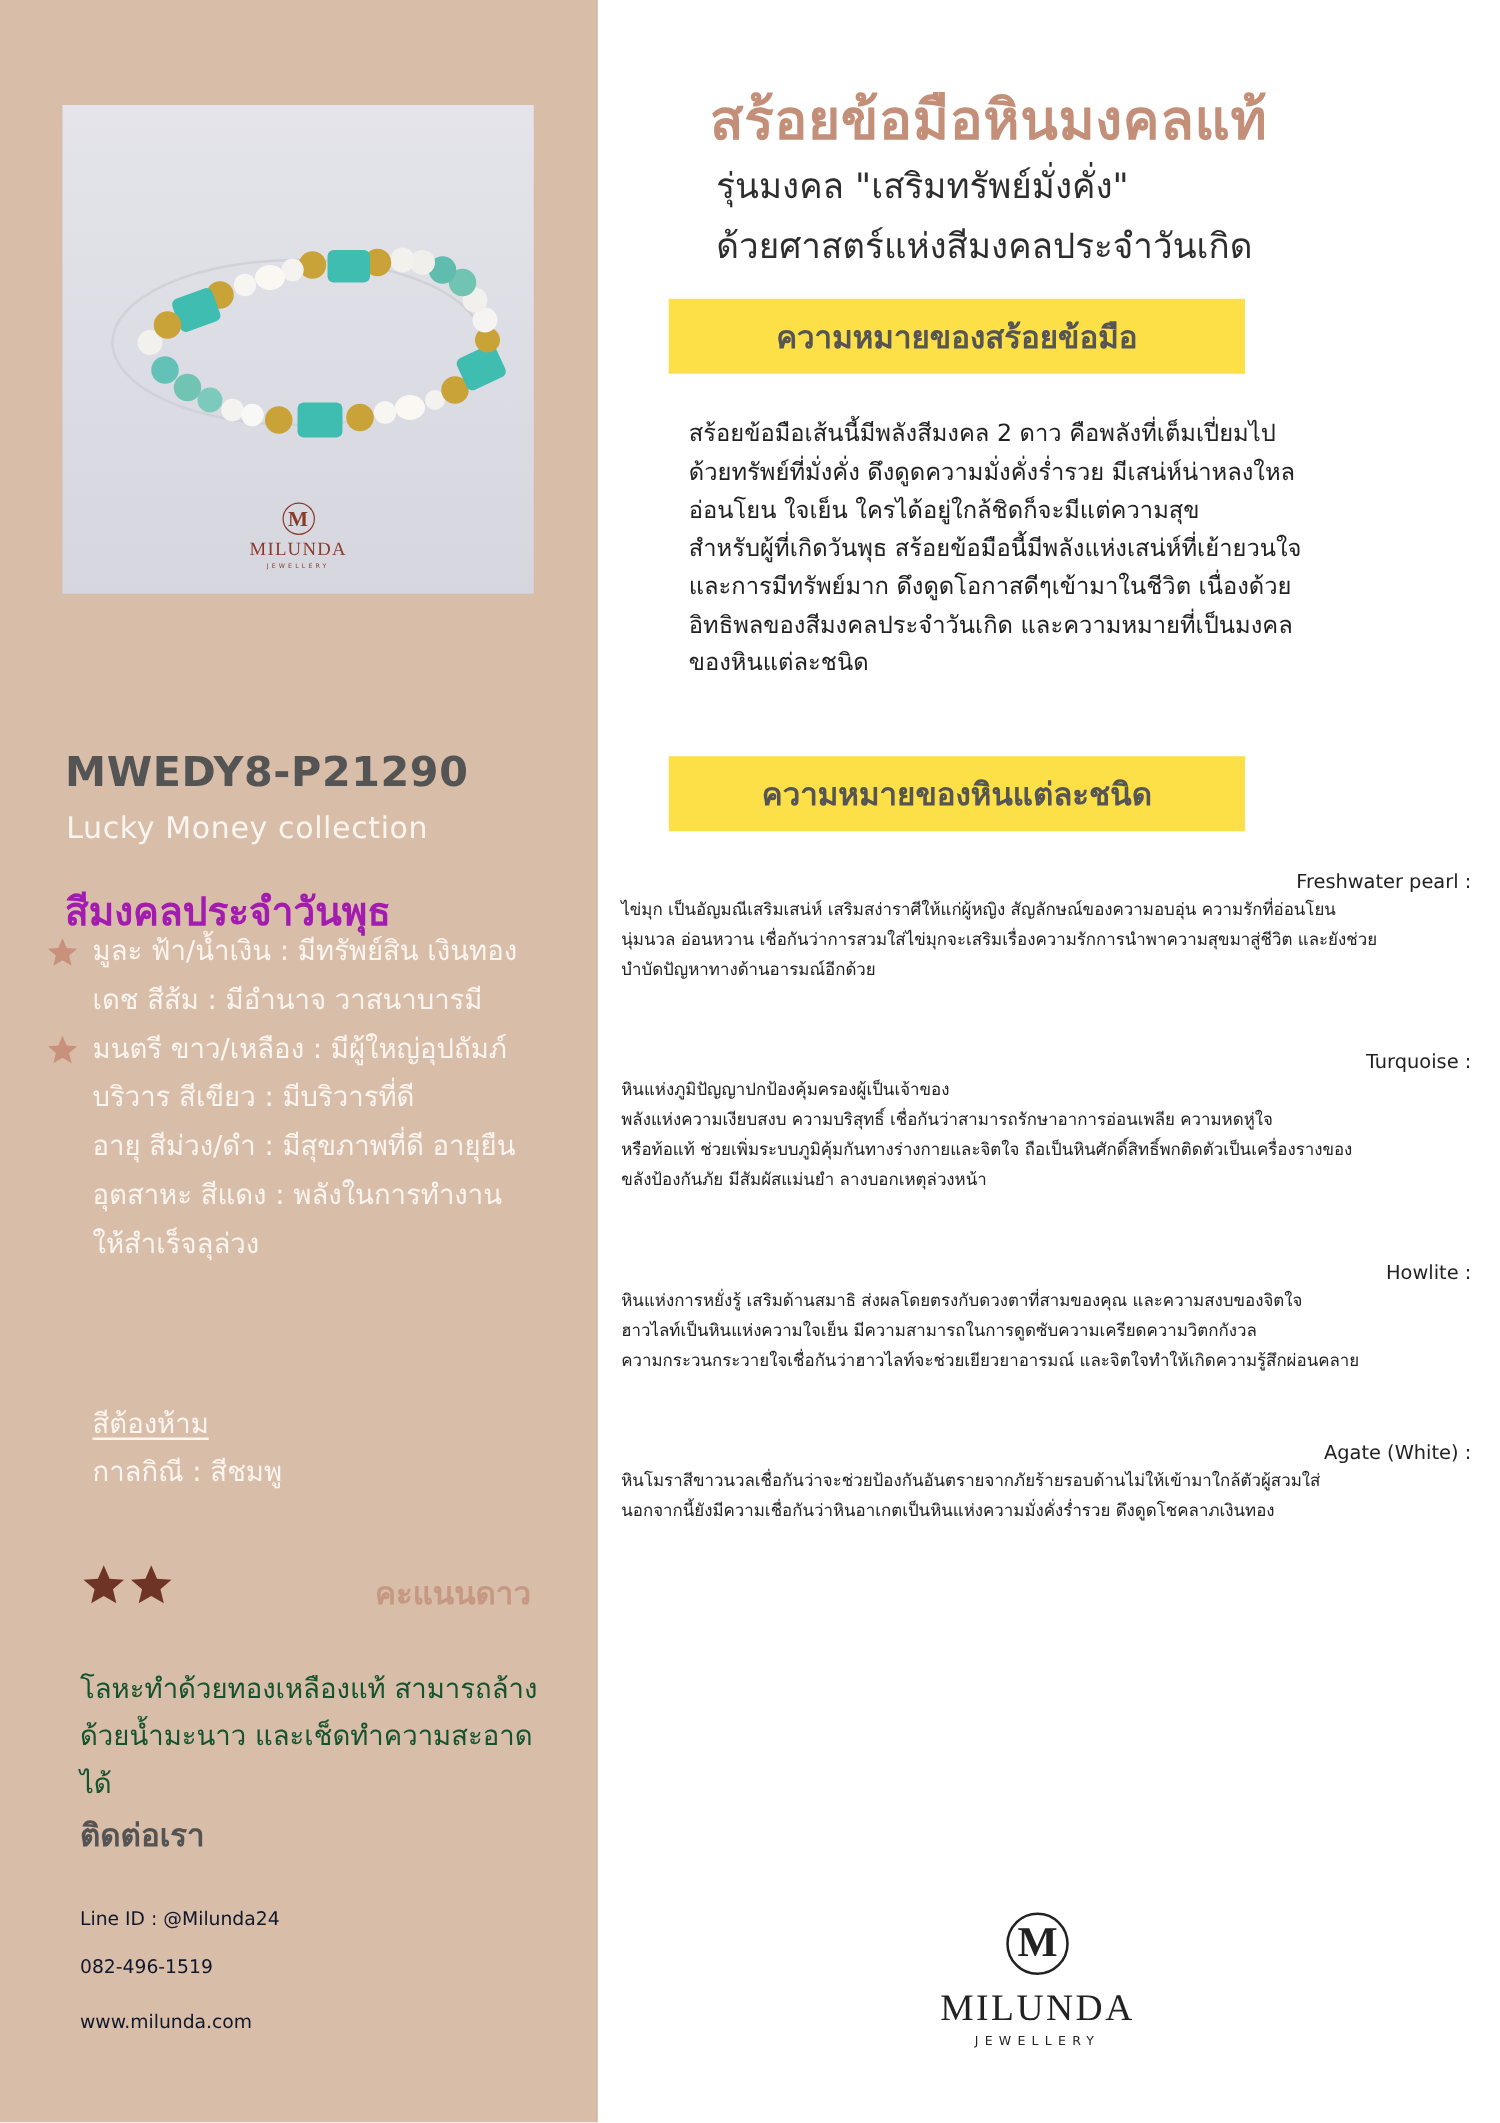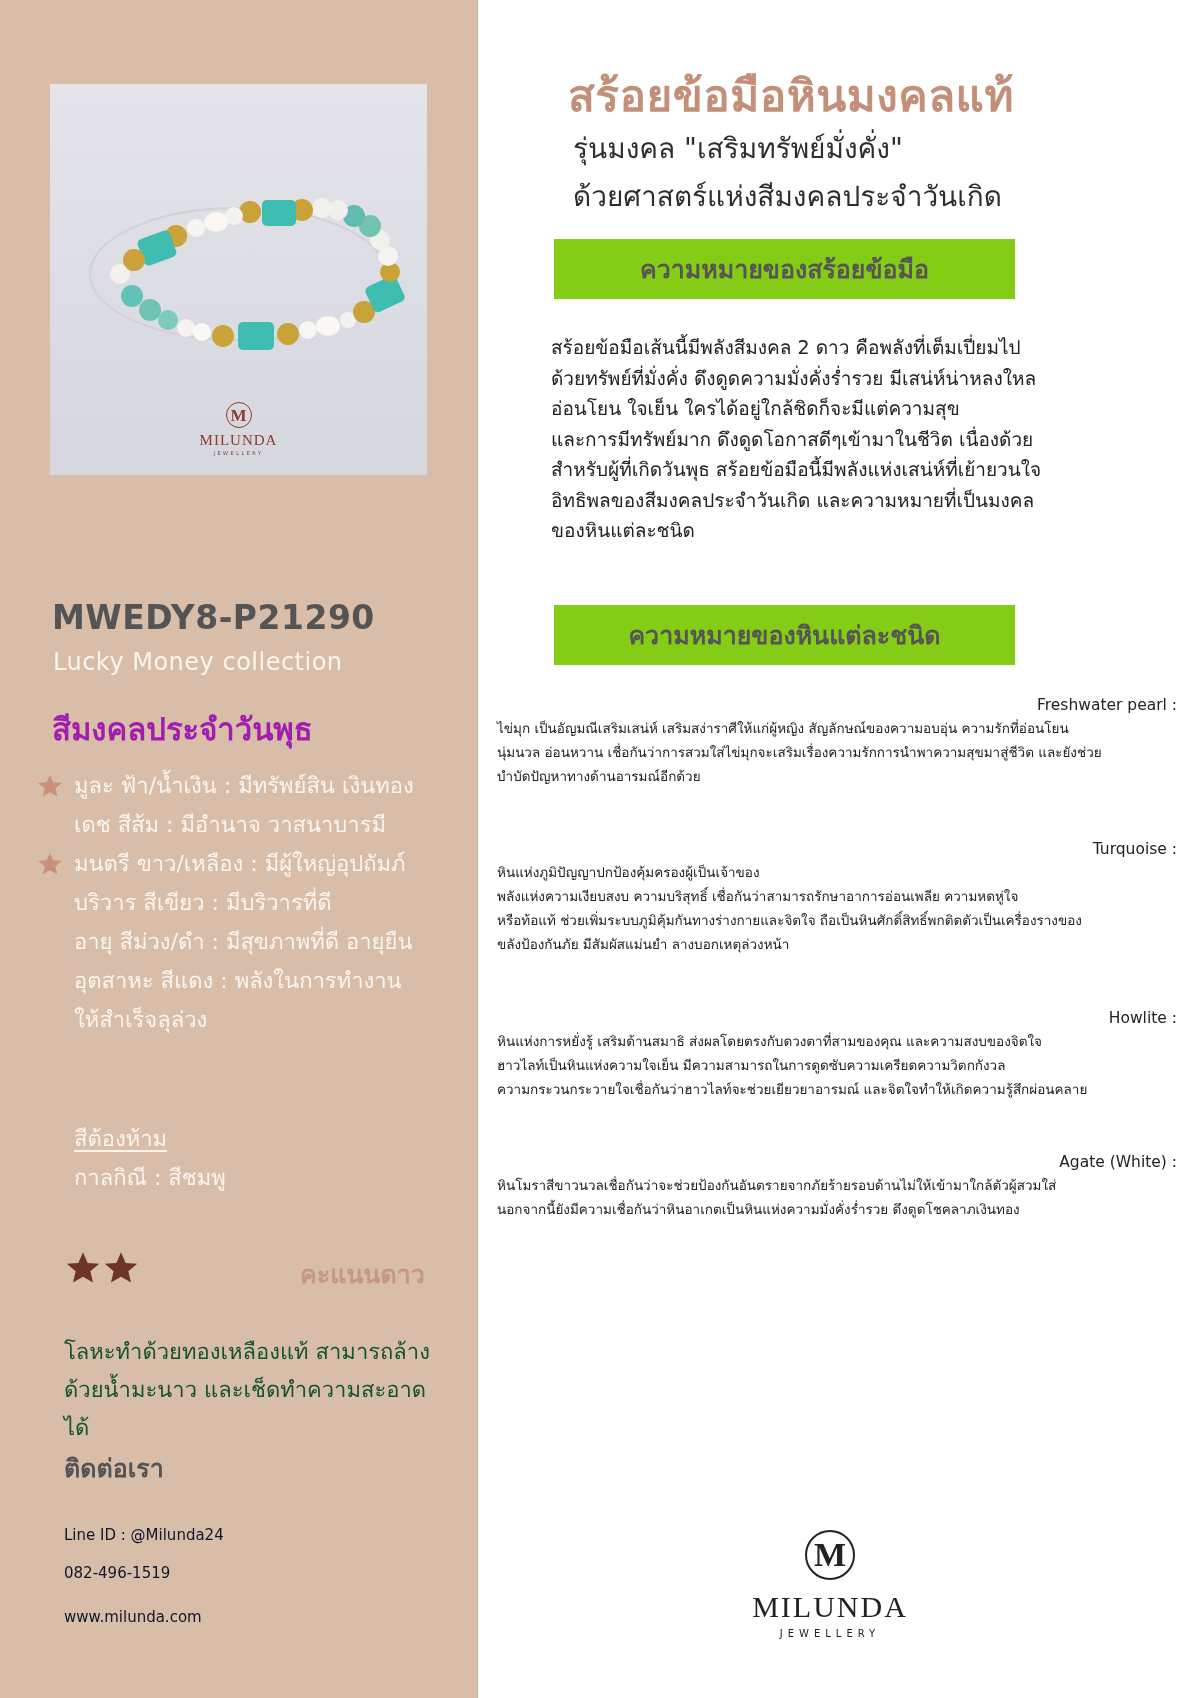--- a/index.html
+++ b/index.html
@@ -34,21 +34,21 @@
     position: absolute; left: 52px; top: 598px; font-size: 33px; font-weight: bold;
     color: #545454; letter-spacing: 0.5px;
   }
   .collection {
     position: absolute; left: 53px; top: 648px; font-size: 24px; color: #fbf5f0; letter-spacing: 0.5px;
   }
   .day-title {
     position: absolute; left: 52px; top: 704px; font-size: 31px; font-weight: bold; color: #a21caf;
   }
 
-  .color-list { position: absolute; left: 0; top: 766px; width: 436px; }
+  .color-list { position: absolute; left: 0; top: 742px; width: 436px; }
   .color-item {
     position: relative; padding-left: 74px; padding-right: 30px;
     font-size: 22px; line-height: 39px; color: #fbf5f0; white-space: nowrap;
   }
   .color-item.wrap { white-space: normal; }
   .color-item .star {
     position: absolute; left: 36px; top: 7px; width: 28px; height: 26px;
   }
 
   .forbidden-label {
@@ -78,21 +78,21 @@
 
   
   .title {
     position: absolute; left: 568px; top: 60px; font-size: 44px; color: #c38f78; font-weight: bold;
     letter-spacing: 0.5px;
   }
   .subtitle {
     position: absolute; left: 573px; font-size: 28px; color: #2e2e2e;
   }
   .band {
-    position: absolute; left: 554px; width: 461px; height: 60px; background: #84cc16;
+    position: absolute; left: 535px; width: 461px; height: 60px; background: #fde047;
     display: flex; align-items: center; justify-content: center;
     font-size: 25px; font-weight: bold; color: #555555;
   }
   .intro {
     position: absolute; left: 551px; top: 332px; width: 500px; font-size: 19px;
     line-height: 30.5px; color: #222222;
   }
 
   .stone { position: absolute; left: 497px; width: 680px; color: #222222; }
   .stone .name { font-size: 15.5px; line-height: 22px; text-align: right; }
@@ -218,22 +218,22 @@
 <div class="subtitle" style="top:174px;">ด้วยศาสตร์แห่งสีมงคลประจำวันเกิด</div>
 
 <div class="band" style="top:239px;">
   <span>ความหมายของสร้อยข้อมือ</span>
 </div>
 
 <div class="intro">
   <div>สร้อยข้อมือเส้นนี้มีพลังสีมงคล 2 ดาว คือพลังที่เต็มเปี่ยมไป</div>
   <div>ด้วยทรัพย์ที่มั่งคั่ง ดึงดูดความมั่งคั่งร่ำรวย มีเสน่ห์น่าหลงใหล</div>
   <div>อ่อนโยน ใจเย็น ใครได้อยู่ใกล้ชิดก็จะมีแต่ความสุข</div>
+  <div>สำหรับผู้ที่เกิดวันพุธ สร้อยข้อมือนี้มีพลังแห่งเสน่ห์ที่เย้ายวนใจ</div>
   <div>และการมีทรัพย์มาก ดึงดูดโอกาสดีๆเข้ามาในชีวิต เนื่องด้วย</div>
-  <div>สำหรับผู้ที่เกิดวันพุธ สร้อยข้อมือนี้มีพลังแห่งเสน่ห์ที่เย้ายวนใจ</div>
   <div>อิทธิพลของสีมงคลประจำวันเกิด และความหมายที่เป็นมงคล</div>
   <div>ของหินแต่ละชนิด</div>
 </div>
 
 <div class="band" style="top:605px;">
   <span>ความหมายของหินแต่ละชนิด</span>
 </div>
 
 <div class="stone" style="top:694px;">
   <div class="name">Freshwater pearl :</div>

